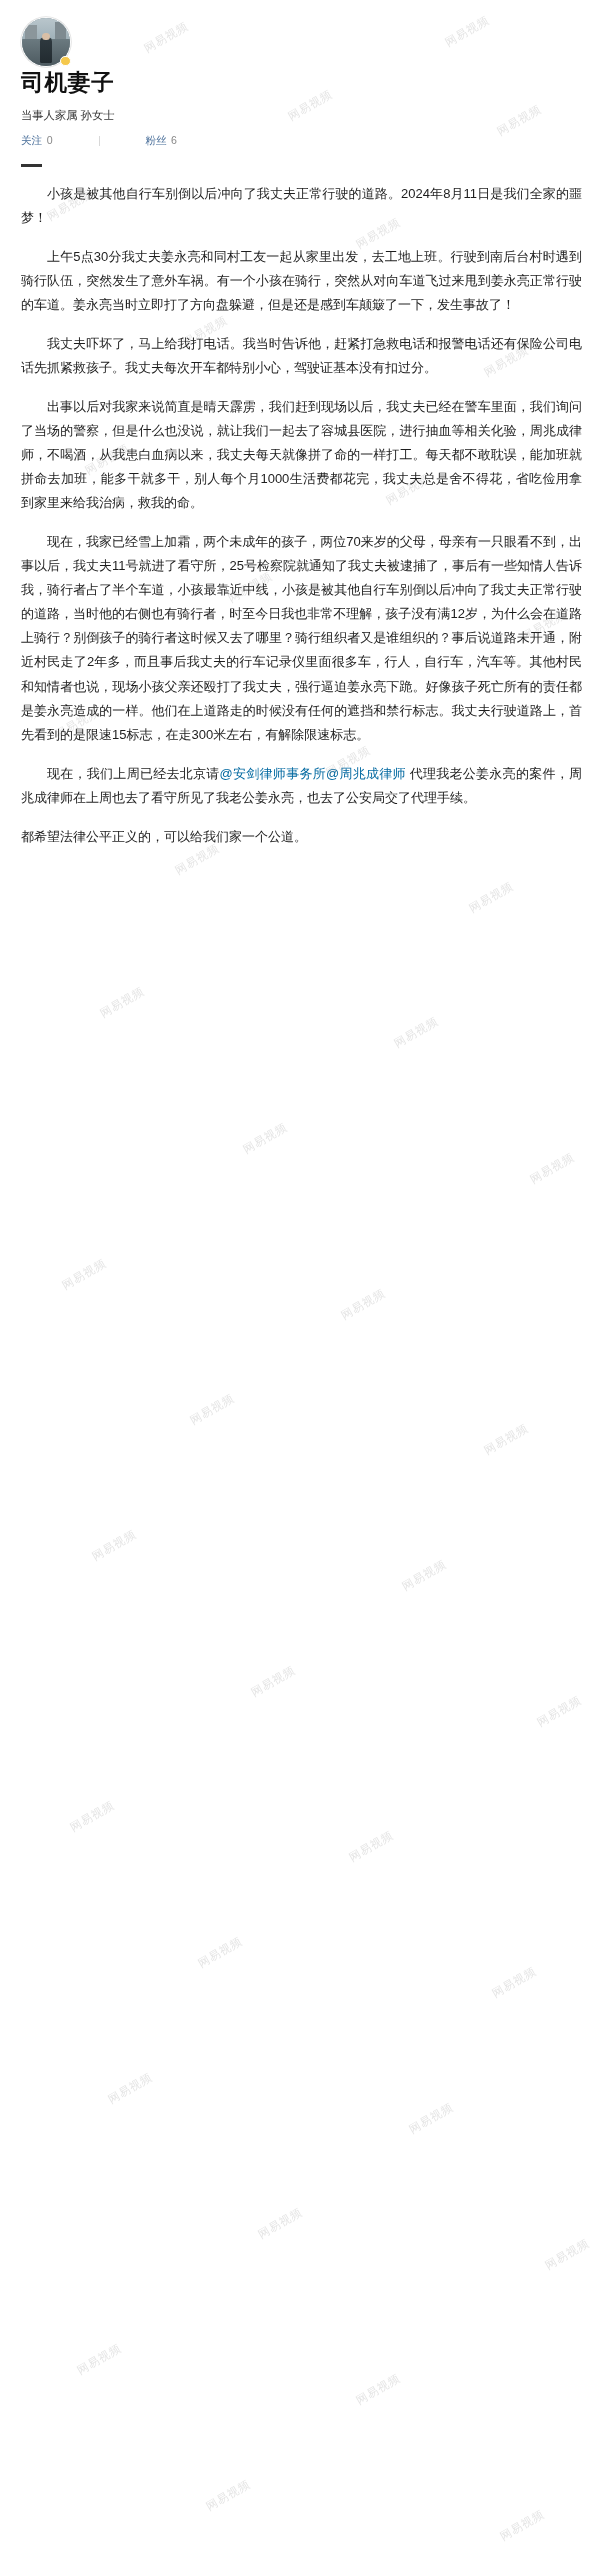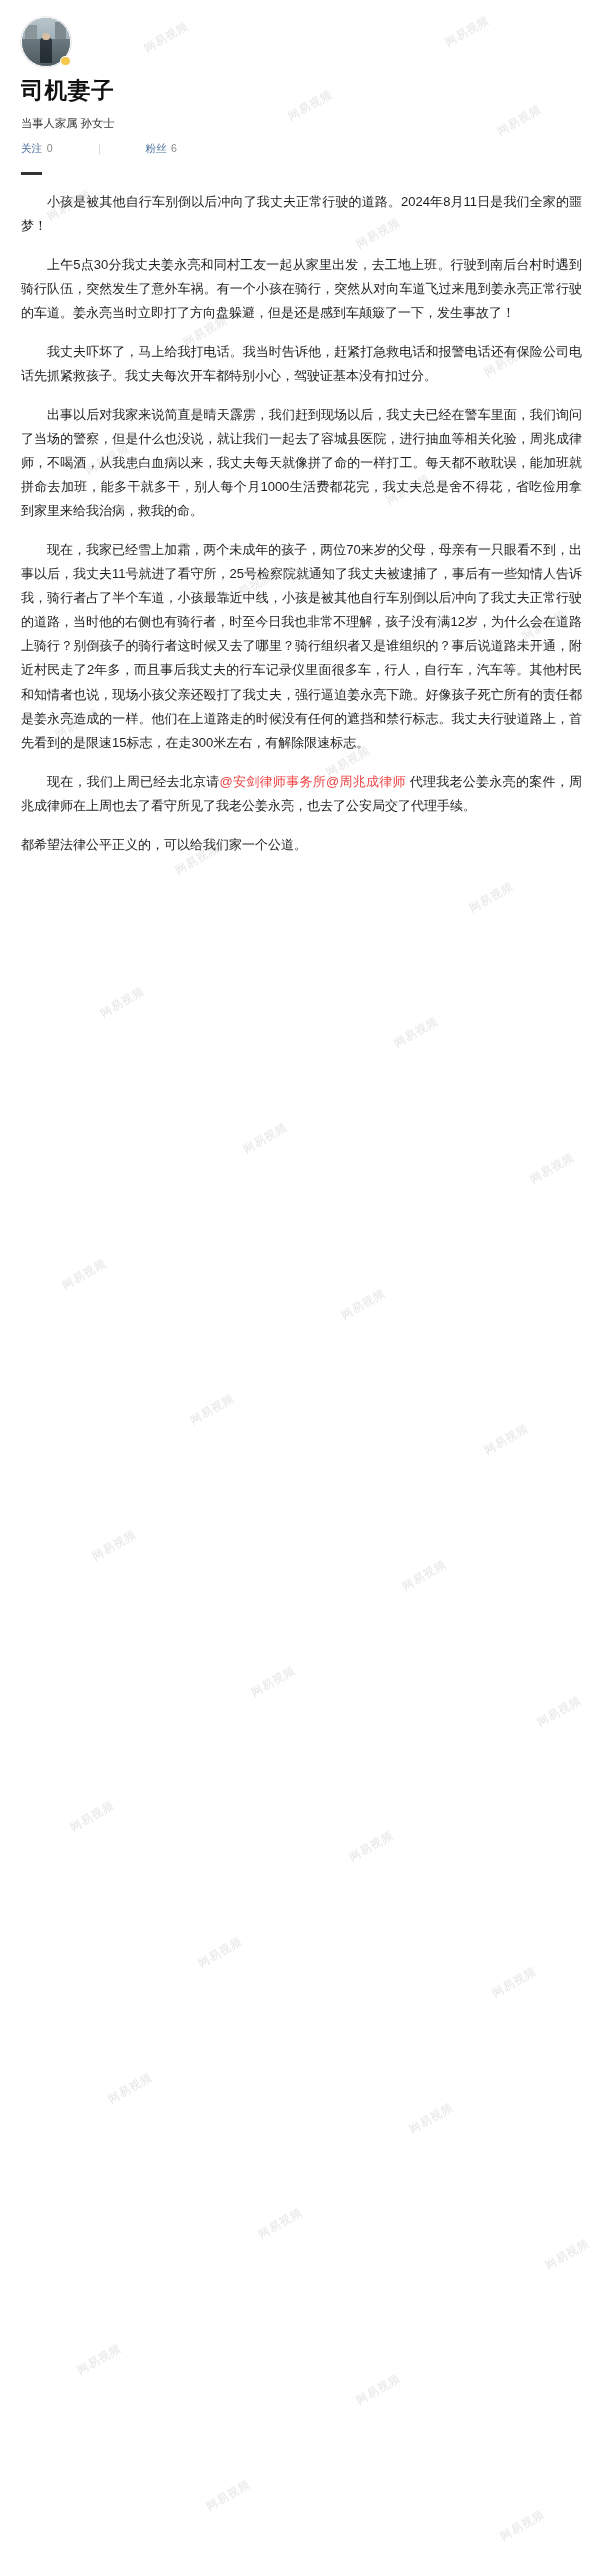--- a/index.html
+++ b/index.html
@@ -74,21 +74,21 @@
     width: 10.6px; height: 10.6px; border-radius: 50%;
     background: #f5c84c;
     border: 1.5px solid #ffffff;
     margin: 39px 0 0 -10.6px;
     flex: 0 0 auto;
     position: relative;
     z-index: 3;
   }
 
   .title {
-    margin: 8px 0 0 0;
+    margin: 0 0 0 0;
     font-size: 22.6px;
     font-weight: bold;
     letter-spacing: 0.8px;
     color: #111111;
   }
   .subtitle {
     margin: 10.6px 0 0 0;
     font-size: 11.3px;
     color: #333333;
   }
@@ -131,21 +131,21 @@
   .article p {
     margin: 15px 0 0 0;
     font-size: 13px;
     line-height: 1.85;
     text-indent: 2em;
     color: #1d1d1d;
     text-align: justify;
     word-break: break-word;
   }
   .article p.noindent { text-indent: 0; }
-  .mention { color: #ef4444; margin-top: 48px; }
+  .mention { color: #0369a1; margin-top: 48px; }
 
   
   .wm {
     position: absolute;
     font-size: 11.3px;
     color: rgba(120,120,120,0.20);
     transform: rotate(-30deg);
     pointer-events: none;
     white-space: nowrap;
     font-family: "Liberation Sans", sans-serif;

